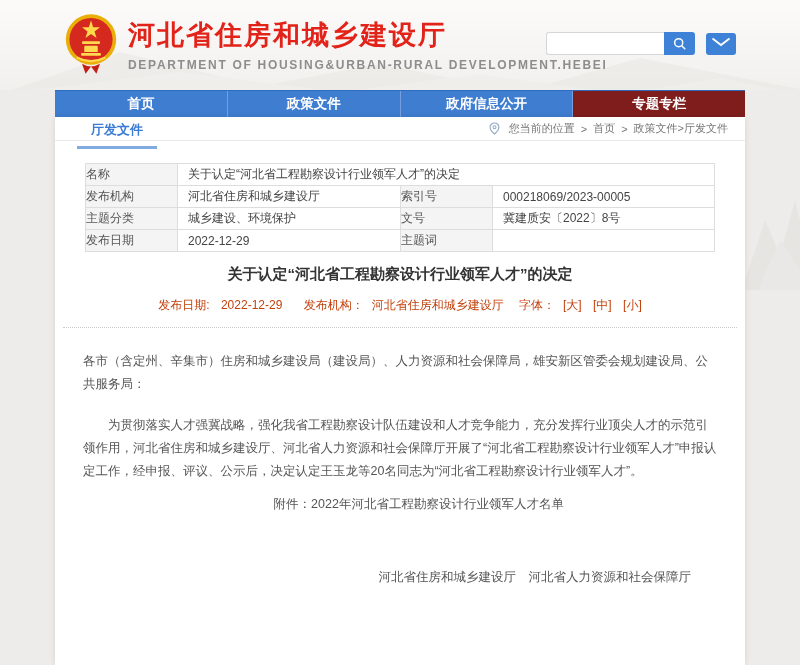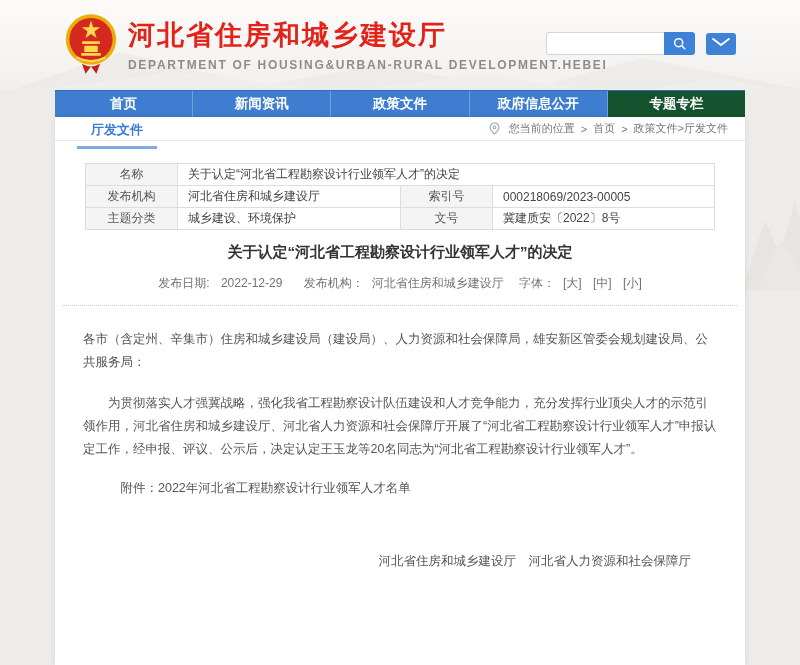--- a/index.html
+++ b/index.html
@@ -42,21 +42,21 @@
   
   .nav {
     position:absolute; left:55px; top:90px; width:690px; height:27px;
     display:flex; background:#3f7dd0; border-top:1px solid #2f6cbd;
   }
   .nav-item {
     flex:1; color:#fff; font-size:13.5px; font-weight:bold; text-align:center;
     line-height:26px; cursor:pointer; border-right:1px solid rgba(255,255,255,.28);
     text-decoration:none; display:block;
   }
-  .nav-item:last-child { border-right:none; background:#14532d; }
+  .nav-item:last-child { border-right:none; background:#7f1d1d; }
   
   .side-mark { position:absolute; right:0; top:160px; width:60px; height:130px; opacity:.6; }
   
   .card {
     position:absolute; left:55px; top:117px; width:690px; height:548px;
     background:#fff; box-shadow:0 0 6px rgba(0,0,0,.10);
   }
   .tabbar {
     height:24px; border-bottom:1px solid #e9e9e9; display:flex;
     align-items:center; justify-content:space-between; padding:0 14px 0 22px;
@@ -68,33 +68,33 @@
   .breadcrumb { display:flex; align-items:center; font-size:11px; color:#777;justify-content:space-between; }
   .breadcrumb .pin { margin-right:6px; }
   .breadcrumb span { margin:0 3px; }
   .breadcrumb .crumb-link { cursor:pointer; }
   
   .meta-table {
     width:630px; margin:22px auto 0; border-collapse:collapse; font-size:12px; color:#444;
   }
   .meta-table td { border:1px solid #ddd; height:22px; padding:0 10px; }
   .meta-table td.lbl {
-    background:#f4f4f4; color:#555; text-align:center; width:92px; padding:0;
+    background:#f4f4f4; color:#555; width:92px; padding:0;
   }
   .meta-table td.v1 { width:223px; }
   
   .art-title { margin-top:13px; text-align:center; font-size:15px; font-weight:bold; color:#333; }
-  .art-meta { margin-top:13px; text-align:center; font-size:12px; color:#737373; }
+  .art-meta { margin-top:13px; text-align:center; font-size:12px; color:#c2410c; }
   .art-meta span { margin:0 4px; }
   .art-meta .fontsize { cursor:pointer; }
   .dotline { border-bottom:1px dotted #ccc; margin:13px 8px 0; }
   .art-body { padding:22px 28px 0; font-size:12.5px; color:#555; line-height:23px; }
   .art-body p.first { margin-bottom:18px; }
   .art-body p.ind { text-indent:2em; margin-bottom:5px; }
-  .attachment { text-indent:3em; margin-top:16px; cursor:pointer; }
+  .attachment { text-indent:3em; margin-top:10px; cursor:pointer;text-align:center; }
   .signature { margin-top:50px; text-align:right; padding-right:26px; font-size:12.5px; color:#555; }
 </style>
 </head>
 <body>
 
 <div class="header">
   <svg class="mountains" viewBox="0 0 800 60" preserveAspectRatio="none">
     <polygon points="0,60 120,18 260,52 380,30 520,58 640,24 800,55 800,60" fill="#e9e7e3"></polygon>
     <polygon points="0,60 180,38 340,58 480,40 620,60 720,44 800,60" fill="#efedea"></polygon>
   </svg>
@@ -130,21 +130,20 @@
       <svg width="20" height="14" viewBox="0 0 20 14">
         <rect x="0" y="0" width="20" height="14" rx="1.5" fill="#3e82d8"></rect>
         <polyline points="1.5,1.5 10,8 18.5,1.5" fill="none" stroke="#fff" stroke-width="1.8"></polyline>
       </svg>
     </div>
   </div>
 </div>
 
 <div class="nav">
   <a class="nav-item">首页</a>
-  <a class="nav-item">新闻资讯</a>
   <a class="nav-item">政策文件</a>
   <a class="nav-item">政府信息公开</a>
   <a class="nav-item">专题专栏</a>
 </div>
 
 <svg class="side-mark" viewBox="0 0 60 130">
   <path d="M5 120 L25 60 L40 95 L55 40 L60 60 L60 130 L5 130 Z" fill="#e3e1de"></path>
   <path d="M20 125 L40 80 L60 110 L60 130 L20 130 Z" fill="#e9e7e4"></path>
 </svg>
 
@@ -176,20 +175,26 @@
       <td class="v1">河北省住房和城乡建设厅</td>
       <td class="lbl">索引号</td>
       <td>000218069/2023-00005</td>
     </tr>
     <tr>
       <td class="lbl">主题分类</td>
       <td class="v1">城乡建设、环境保护</td>
       <td class="lbl">文号</td>
       <td>冀建质安〔2022〕8号</td>
     </tr>
+    <tr>
+      <td class="lbl">发布日期</td>
+      <td class="v1">2022-12-29</td>
+      <td class="lbl">主题词</td>
+      <td></td>
+    </tr>
   </tbody>
     </table>
 
   <div class="art-title">关于认定“河北省工程勘察设计行业领军人才”的决定</div>
 
   <div class="art-meta">
     <span>发布日期: </span><span>2022-12-29</span>
     <span style="margin-left:14px">发布机构：</span><span>河北省住房和城乡建设厅</span>
     <span style="margin-left:8px">字体：</span><span class="fontsize">[大]</span>
     <span class="fontsize">[中]</span>

